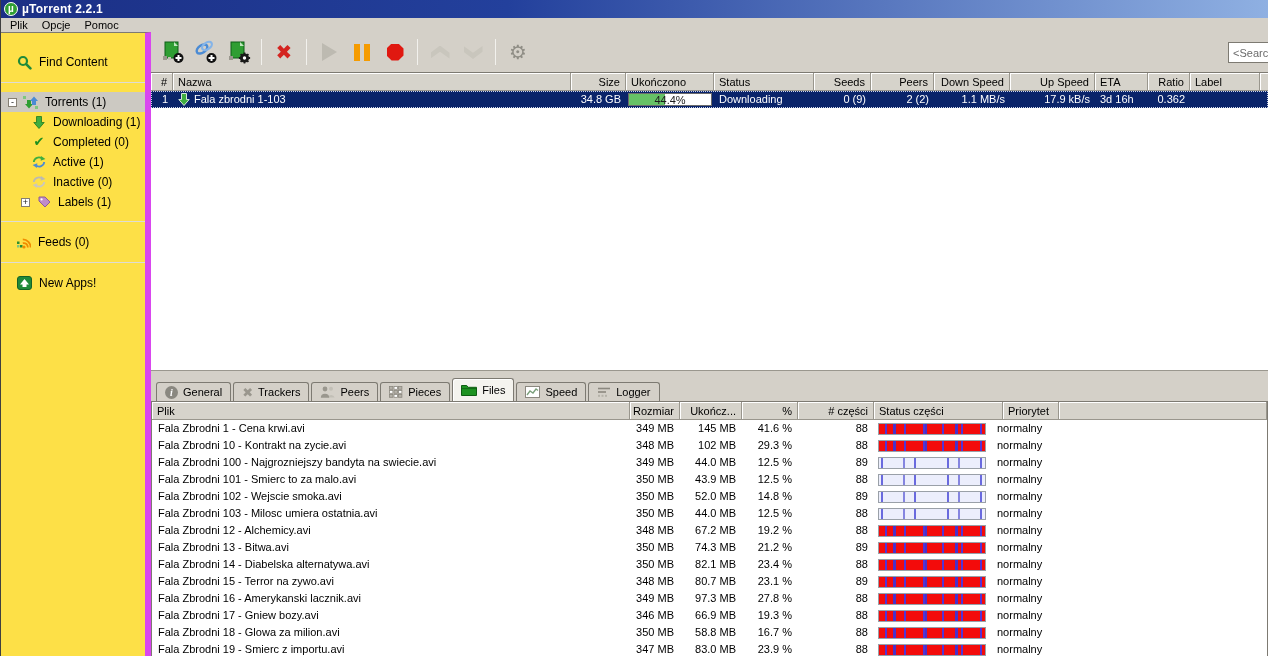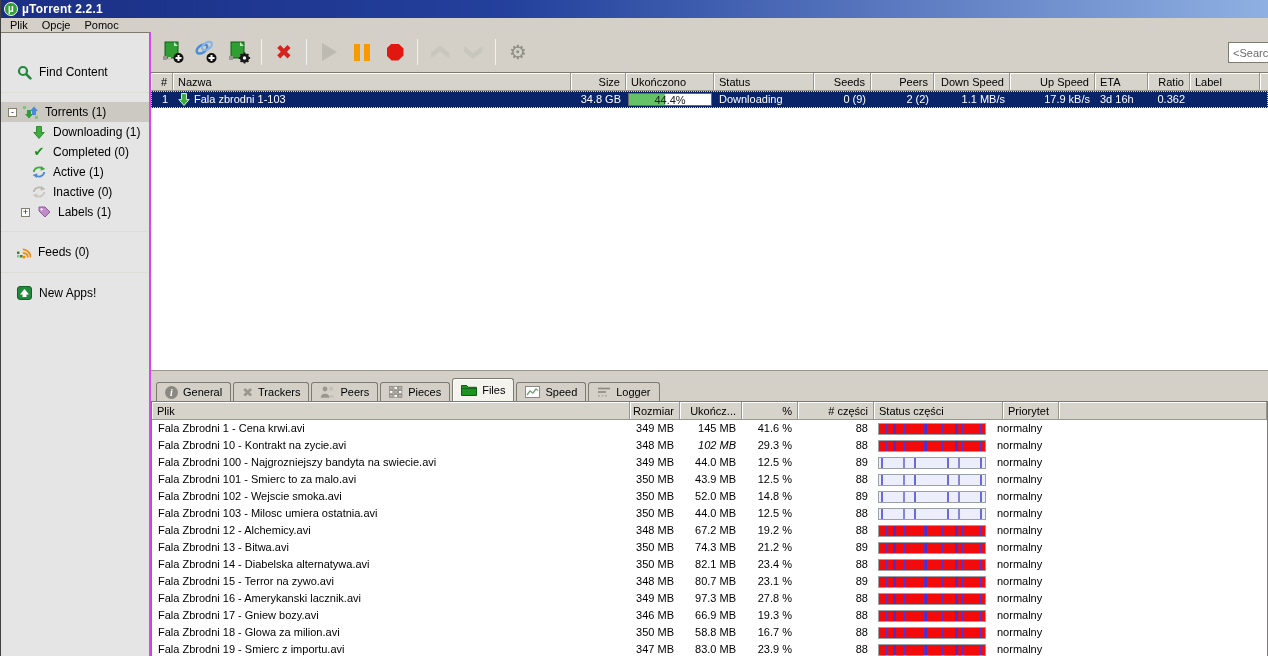--- a/index.html
+++ b/index.html
@@ -11,21 +11,21 @@
   .titlebar { height:18px; background:linear-gradient(90deg,#1b2f85 0%, #23409c 40%, #8fb0e2 100%); display:flex; align-items:center; padding-left:3px; gap:4px; }
   .logo { width:14px; height:14px; border-radius:50%; background:#2f9e33; border:1px solid #fff; color:#fff; font-weight:bold; font-size:10px; line-height:12px; text-align:center; }
   .title { color:#fff; font-weight:bold; font-size:12px; letter-spacing:.2px; }
 
   
   .menubar { height:14px; background:#d4d0c8; display:flex; align-items:center; font-size:11px; padding-left:2px; border-bottom:1px solid #d4d0c8; }
   .menuitem { padding:0 7px; height:14px; line-height:14px; cursor:default; }
 
   
   .bodyrow { display:flex; height:624px; }
-  .sidebar { width:150px; background:#e5e5e5; border-right:2px solid #d946ef; border-top:1px solid #7d7a72; padding-top:28px; overflow:hidden; }
+  .sidebar { width:150px; background:#fde047; border-right:6px solid #d946ef; border-top:1px solid #7d7a72; padding-top:18px; overflow:hidden; }
   .main { flex:1; display:flex; flex-direction:column; min-width:0; }
 
   
   .side-row { display:flex; align-items:center; gap:7px; height:22px; padding-left:16px; font-size:12px; white-space:nowrap; }
   .side-sep { height:1px; background:#dedcd6; margin:9px 0; }
   .tree-row { display:flex; align-items:center; gap:6px; height:20px; font-size:12px; white-space:nowrap; }
   .tree-row.selected { background:#ccc9c2; }
   .exp { width:9px; height:9px; border:1px solid #857f73; background:#fff; font-size:9px; line-height:7px; text-align:center; color:#222; flex:none; }
   .tico { width:16px; display:flex; justify-content:center; flex:none; }
   .check { color:#1e8f1e; font-size:13px; font-weight:bold; line-height:12px; }
@@ -378,21 +378,21 @@
               <div class="fcell ar" style="width: 56px;">41.6 %</div>
               <div class="fcell ar" style="width: 76px;">88</div>
               <div class="fcell fbar" style="width: 117px;">
                 <div class="pbar red"></div>
               </div>
               <div class="fcell" style="width: 56px;">normalny</div>
             </div>
             <div class="frow">
               <div class="fcell fname" style="width: 478px;">Fala Zbrodni 10 - Kontrakt na zycie.avi</div>
               <div class="fcell ar" style="width: 50px;">348 MB</div>
-              <div class="fcell ar" style="width: 62px; font-style: italic;">102 MB</div>
+              <div class="fcell ar" style="width: 62px;">102 MB</div>
               <div class="fcell ar" style="width: 56px;">29.3 %</div>
               <div class="fcell ar" style="width: 76px;">88</div>
               <div class="fcell fbar" style="width: 117px;">
                 <div class="pbar red"></div>
               </div>
               <div class="fcell" style="width: 56px;">normalny</div>
             </div>
             <div class="frow">
               <div class="fcell fname" style="width: 478px;">Fala Zbrodni 100 -  Najgrozniejszy bandyta na swiecie.avi</div>
               <div class="fcell ar" style="width: 50px;">349 MB</div>

